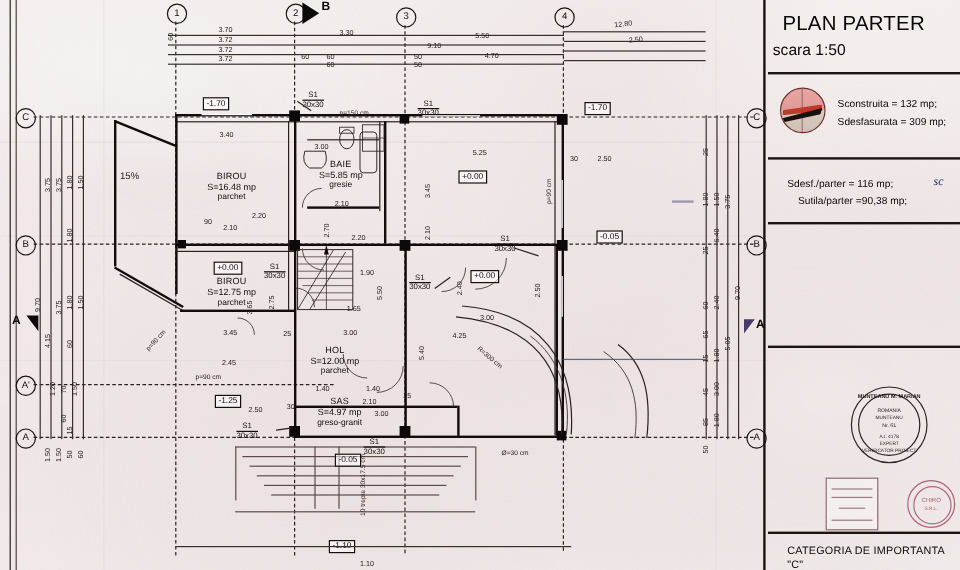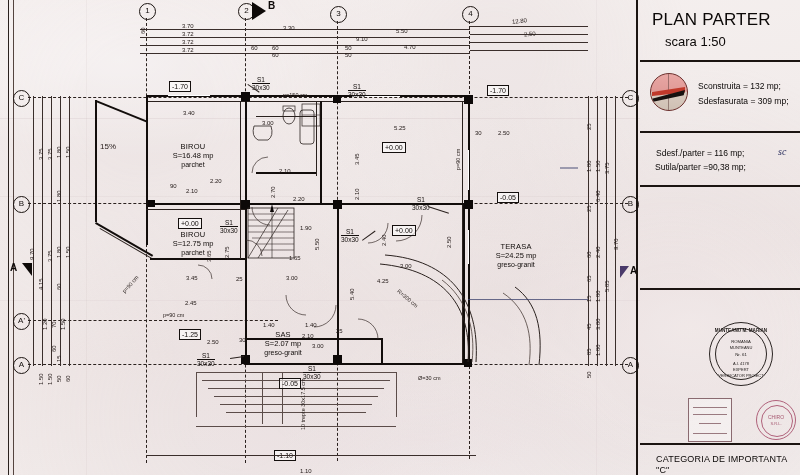--- a/index.html
+++ b/index.html
@@ -346,33 +346,38 @@
     <div class="ar">S=16.48 mp</div>
     <div class="fn">parchet</div>
   </div>
 
   <div class="room" style="left:158px;top:230px;width:70px;">
     <div class="nm">BIROU</div>
     <div class="ar">S=12.75 mp</div>
     <div class="fn">parchet</div>
   </div>
 
-
-
-
-  <div class="room" style="left:481px;top:242px;width:70px;">
-    <div class="nm">TERASA</div>
-    <div class="ar">S=24.25 mp</div>
-    <div class="fn">greso-granit</div>
-  </div>
-
+  <div class="room" style="left:254px;top:132px;width:60px;">
+    <div class="nm">BAIE</div>
+    <div class="ar">S=5.85 mp</div>
+    <div class="fn">gresie</div>
+  </div>
+
+
+
+
+  <div class="room" style="left:246px;top:287px;width:66px;">
+    <div class="nm">HOL</div>
+    <div class="ar">S=12.00 mp</div>
+    <div class="fn">parchet</div>
+  </div>
 
   <div class="room" style="left:250px;top:330px;width:66px;">
     <div class="nm">SAS</div>
-    <div class="ar">S=2.07 mp</div>
+    <div class="ar">S=4.97 mp</div>
     <div class="fn">greso-granit</div>
   </div>
 
   <div class="elev" style="left:169px;top:81px;"><span>-1.70</span></div>
   <div class="elev" style="left:487px;top:85px;"><span>-1.70</span></div>
   <div class="elev" style="left:178px;top:218px;"><span>+0.00</span></div>
   <div class="elev" style="left:382px;top:142px;"><span>+0.00</span></div>
   <div class="elev" style="left:392px;top:225px;"><span>+0.00</span></div>
   <div class="elev" style="left:497px;top:192px;"><span>-0.05</span></div>
   <div class="elev" style="left:279px;top:378px;"><span>-0.05</span></div>
@@ -463,33 +468,33 @@
 
   <div id="titleblock">
     <div class="tbline" style="left:0;top:0;width:1.5px;height:475px;"></div>
     <div class="tbline" style="left:4px;top:60px;width:160px;height:1.5px;"></div>
     <div class="tbline" style="left:4px;top:131px;width:160px;height:1.5px;"></div>
     <div class="tbline" style="left:4px;top:185px;width:160px;height:1.5px;"></div>
     <div class="tbline" style="left:4px;top:288px;width:160px;height:1.5px;"></div>
     <div class="tbline" style="left:4px;top:443px;width:160px;height:1.5px;"></div>
 
     <div class="tb-title" style="left:16px;top:10px;">PLAN PARTER</div>
-    <div class="tb-sub" style="left:29px;top:34px;">scara 1:50</div>
+    <div class="tb-sub" style="left:8px;top:34px;">scara 1:50</div>
 
     <div class="compass" style="left:14px;top:73px;">
       <div class="nl"></div>
       <div class="red"></div>
       <div class="blk"></div>
     </div>
 
     <div class="tb-txt" style="left:62px;top:81px;">Sconstruita = 132 mp;</div>
     <div class="tb-txt" style="left:62px;top:96px;">Sdesfasurata = 309 mp;</div>
 
     <div class="tb-txt" style="left:20px;top:148px;">Sdesf./parter = 116 mp;</div>
-    <div class="tb-txt" style="left:19px;top:162px;">Sutila/parter =90,38 mp;</div>
+    <div class="tb-txt" style="left:29px;top:162px;">Sutila/parter =90,38 mp;</div>
     <div class="hand" style="left:142px;top:146px;font-size:10px;">sc</div>
 
 
     <div class="stamp-round stamp-a" style="left:73px;top:322px;width:62px;height:62px;">
       <div class="stamp-round" style="left:5px;top:5px;width:50px;height:50px;border:1px solid #2a2422;"></div>
       <div class="stamp-txt" style="left:-1px;top:5px;width:64px;font-size:4.6px;font-weight:bold;color:#1e1a18;">MUNTEANU M. MARIAN</div>
       <div class="stamp-txt" style="left:0;top:16px;width:62px;font-size:4.2px;color:#1e1a18;">ROMANIA</div>
       <div class="stamp-txt" style="left:0;top:22px;width:62px;font-size:4px;color:#1e1a18;">MUNTEANU</div>
       <div class="stamp-txt" style="left:0;top:29px;width:62px;font-size:4.4px;color:#1e1a18;">Nr. 61</div>
       <div class="stamp-txt" style="left:0;top:38px;width:62px;font-size:4px;color:#1e1a18;">A.I. 4178</div>

